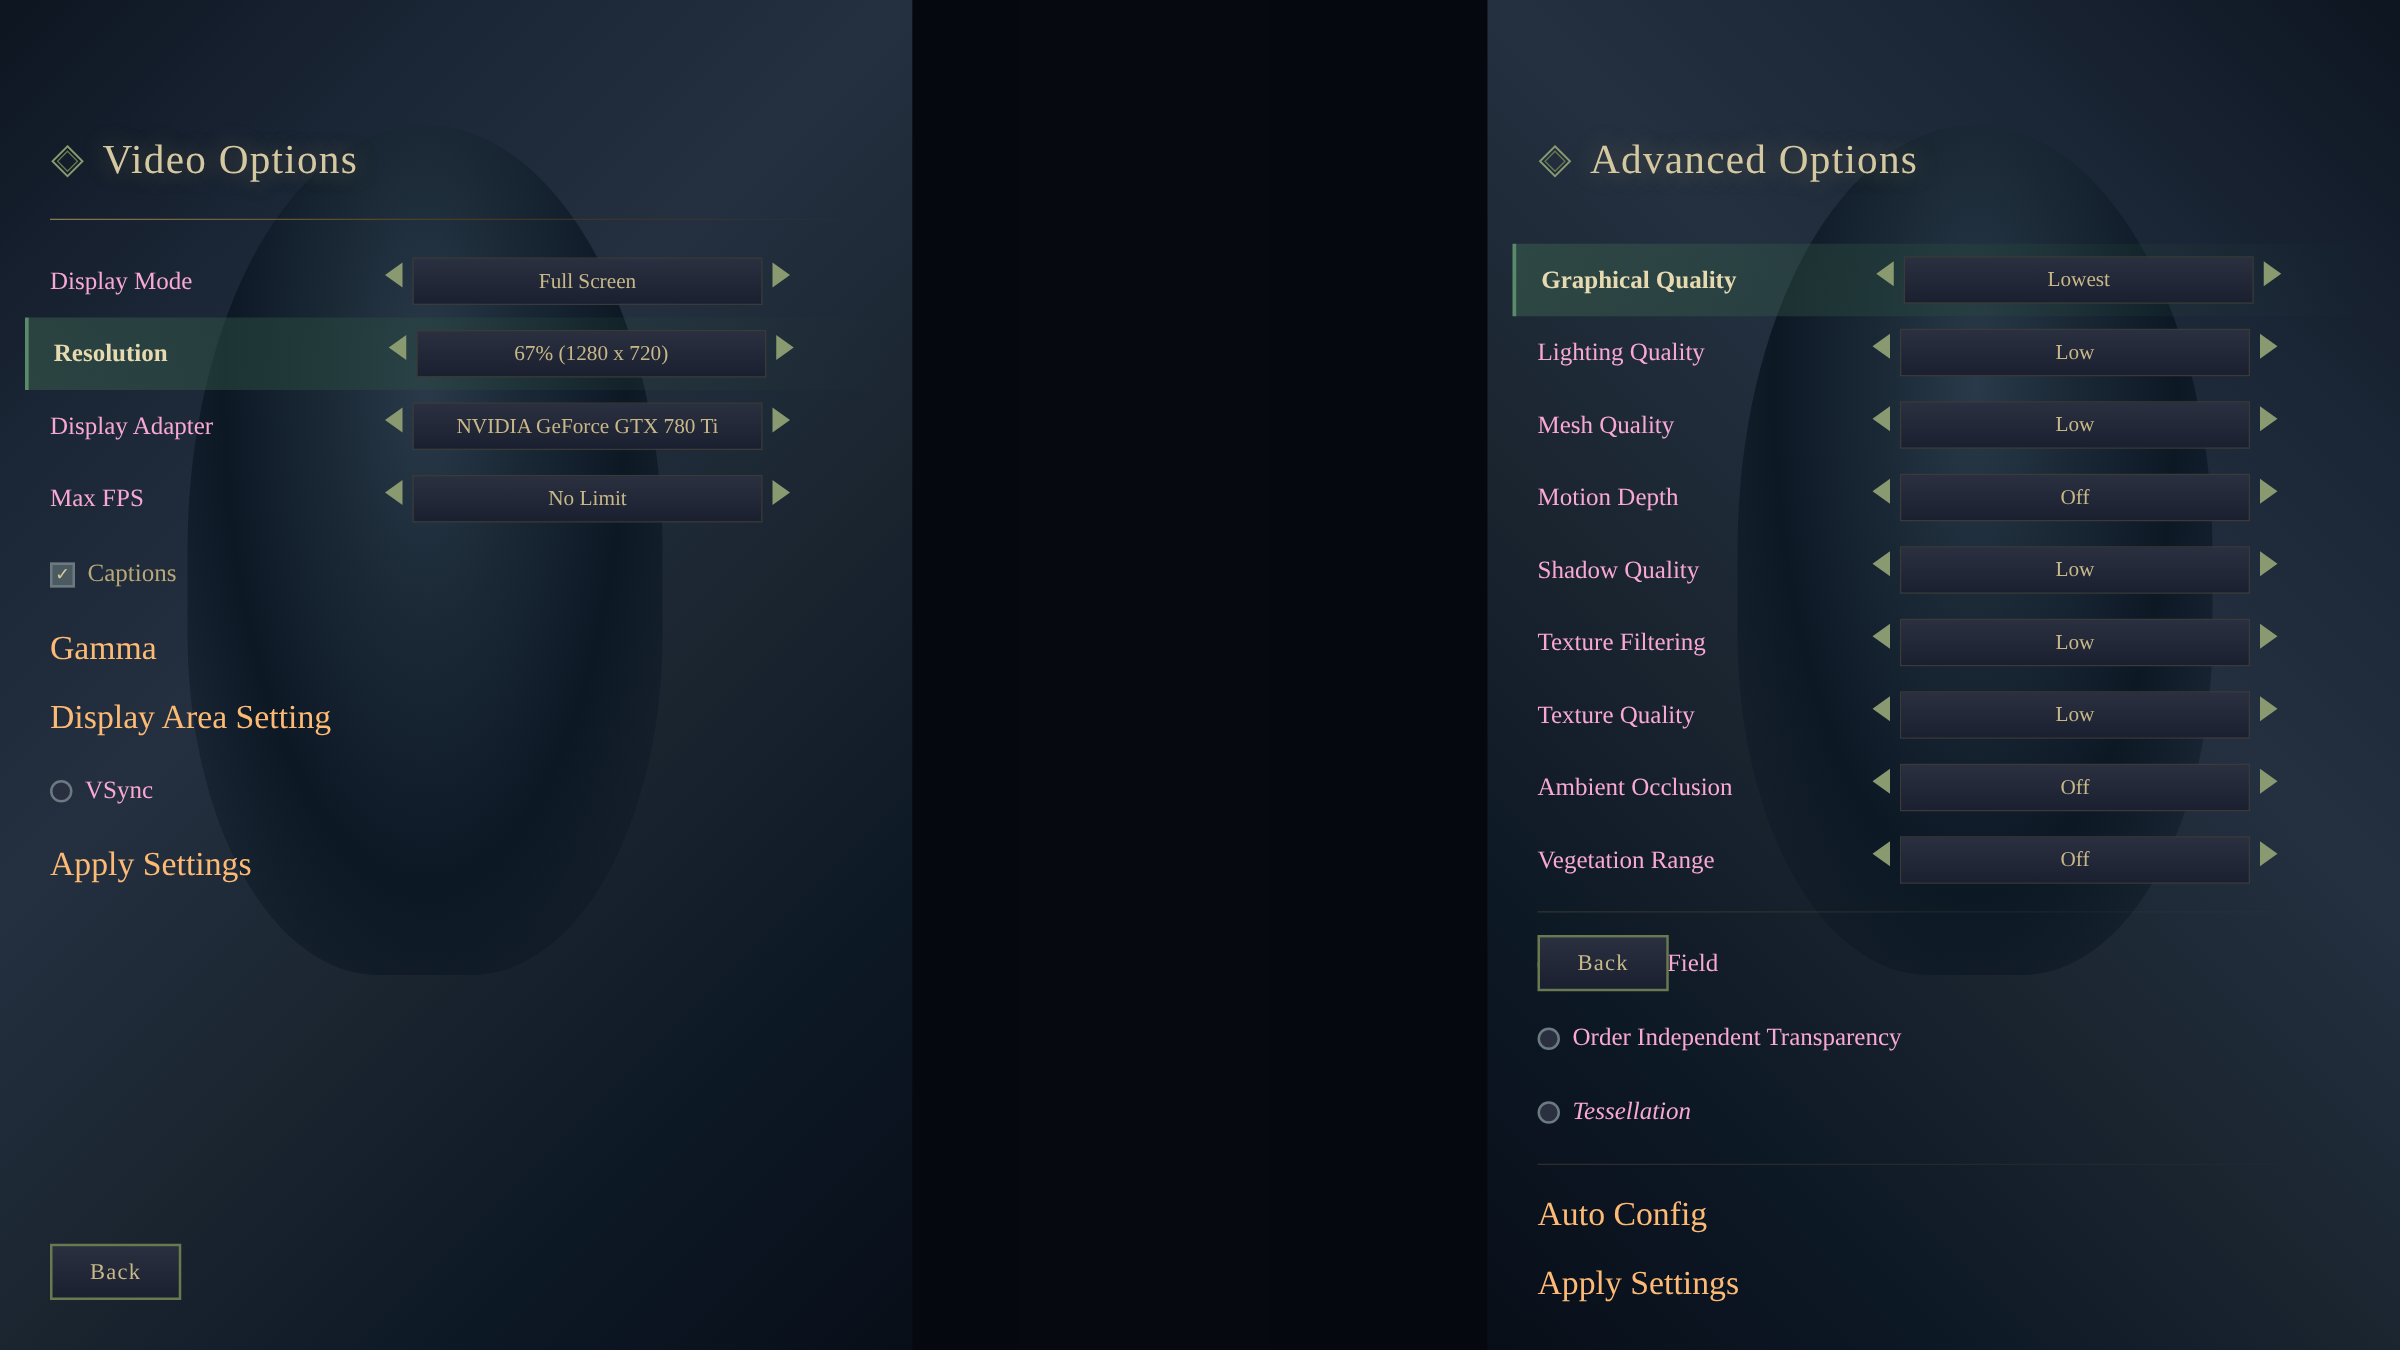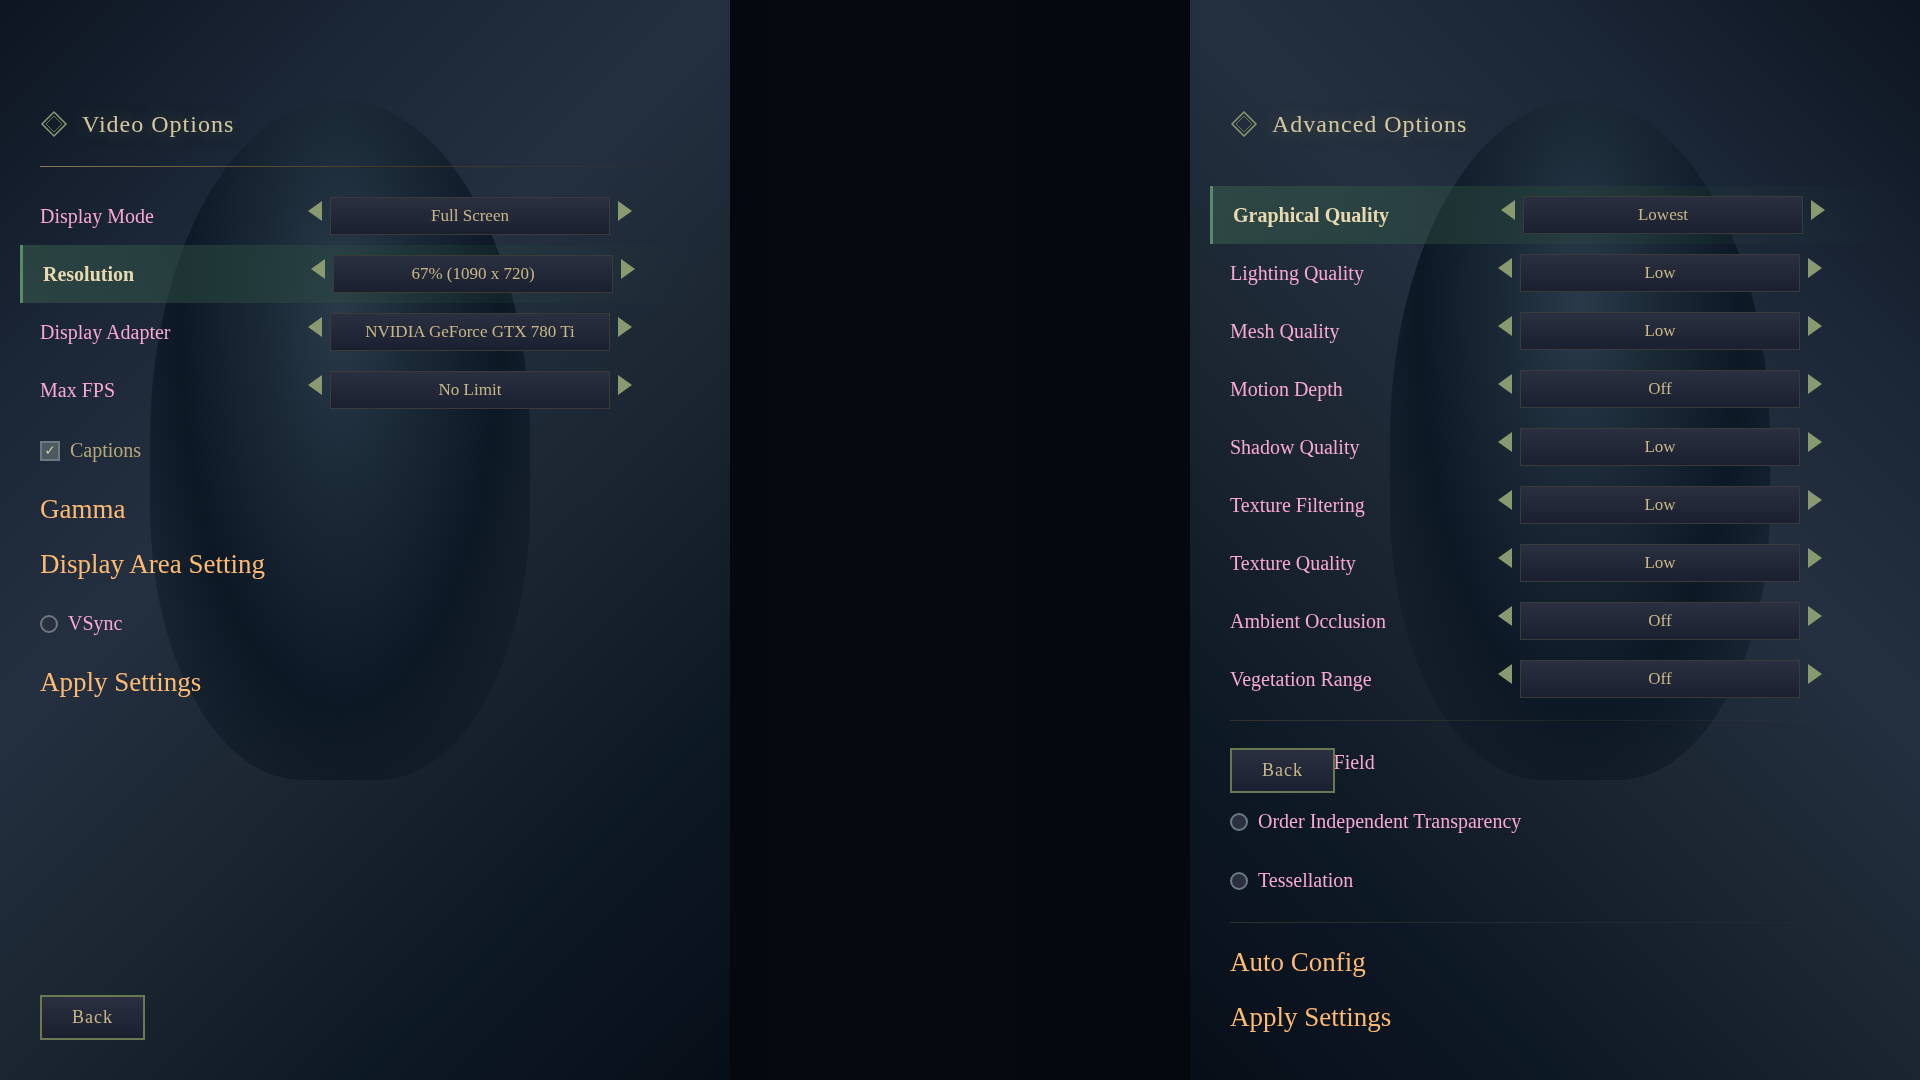--- a/index.html
+++ b/index.html
@@ -101,21 +101,21 @@
       flex-shrink: 0;
     }
 
     .diamond-icon svg {
       width: 100%;
       height: 100%;
     }
 
     .panel-title {
       color: #d4c8a0;
-      font-size: 24px;
+      font-size: 33px;
       font-weight: normal;
       letter-spacing: 1px;
       text-shadow: 0 0 20px rgba(180, 160, 100, 0.4);
     }
 
     .panel-divider {
       height: 1px;
       background: linear-gradient(to right, #8a7a50, #4a3a20, transparent);
       margin-bottom: 20px;
     }
@@ -348,21 +348,21 @@
           <button class="arrow-btn arrow-left"></button>
           <div class="value-box">Full Screen</div>
           <button class="arrow-btn arrow-right"></button>
         </div>
       </li>
 
       <li class="setting-row selected">
         <span class="setting-label">Resolution</span>
         <div class="setting-control">
           <button class="arrow-btn arrow-left"></button>
-          <div class="value-box">67% (1090 x 720)</div>
+          <div class="value-box">67% (1280 x 720)</div>
           <button class="arrow-btn arrow-right"></button>
         </div>
       </li>
 
       <li class="setting-row">
         <span class="setting-label">Display Adapter</span>
         <div class="setting-control">
           <button class="arrow-btn arrow-left"></button>
           <div class="value-box">NVIDIA GeForce GTX 780 Ti</div>
           <button class="arrow-btn arrow-right"></button>
@@ -520,21 +520,21 @@
         </div>
       </li>
 
       <li style="padding: 8px 0;">
         <div class="radio-row">
           <div class="radio-custom"></div>
           <span class="radio-label">Order Independent Transparency</span>
         </div>
       </li>
 
-      <li style="padding: 8px 0;">
+      <li style="padding: 8px 0; font-style: italic;">
         <div class="radio-row">
           <div class="radio-custom"></div>
           <span class="radio-label">Tessellation</span>
         </div>
       </li>
 
       <li style="padding: 4px 0;">
         <div class="section-separator"></div>
       </li>
 

